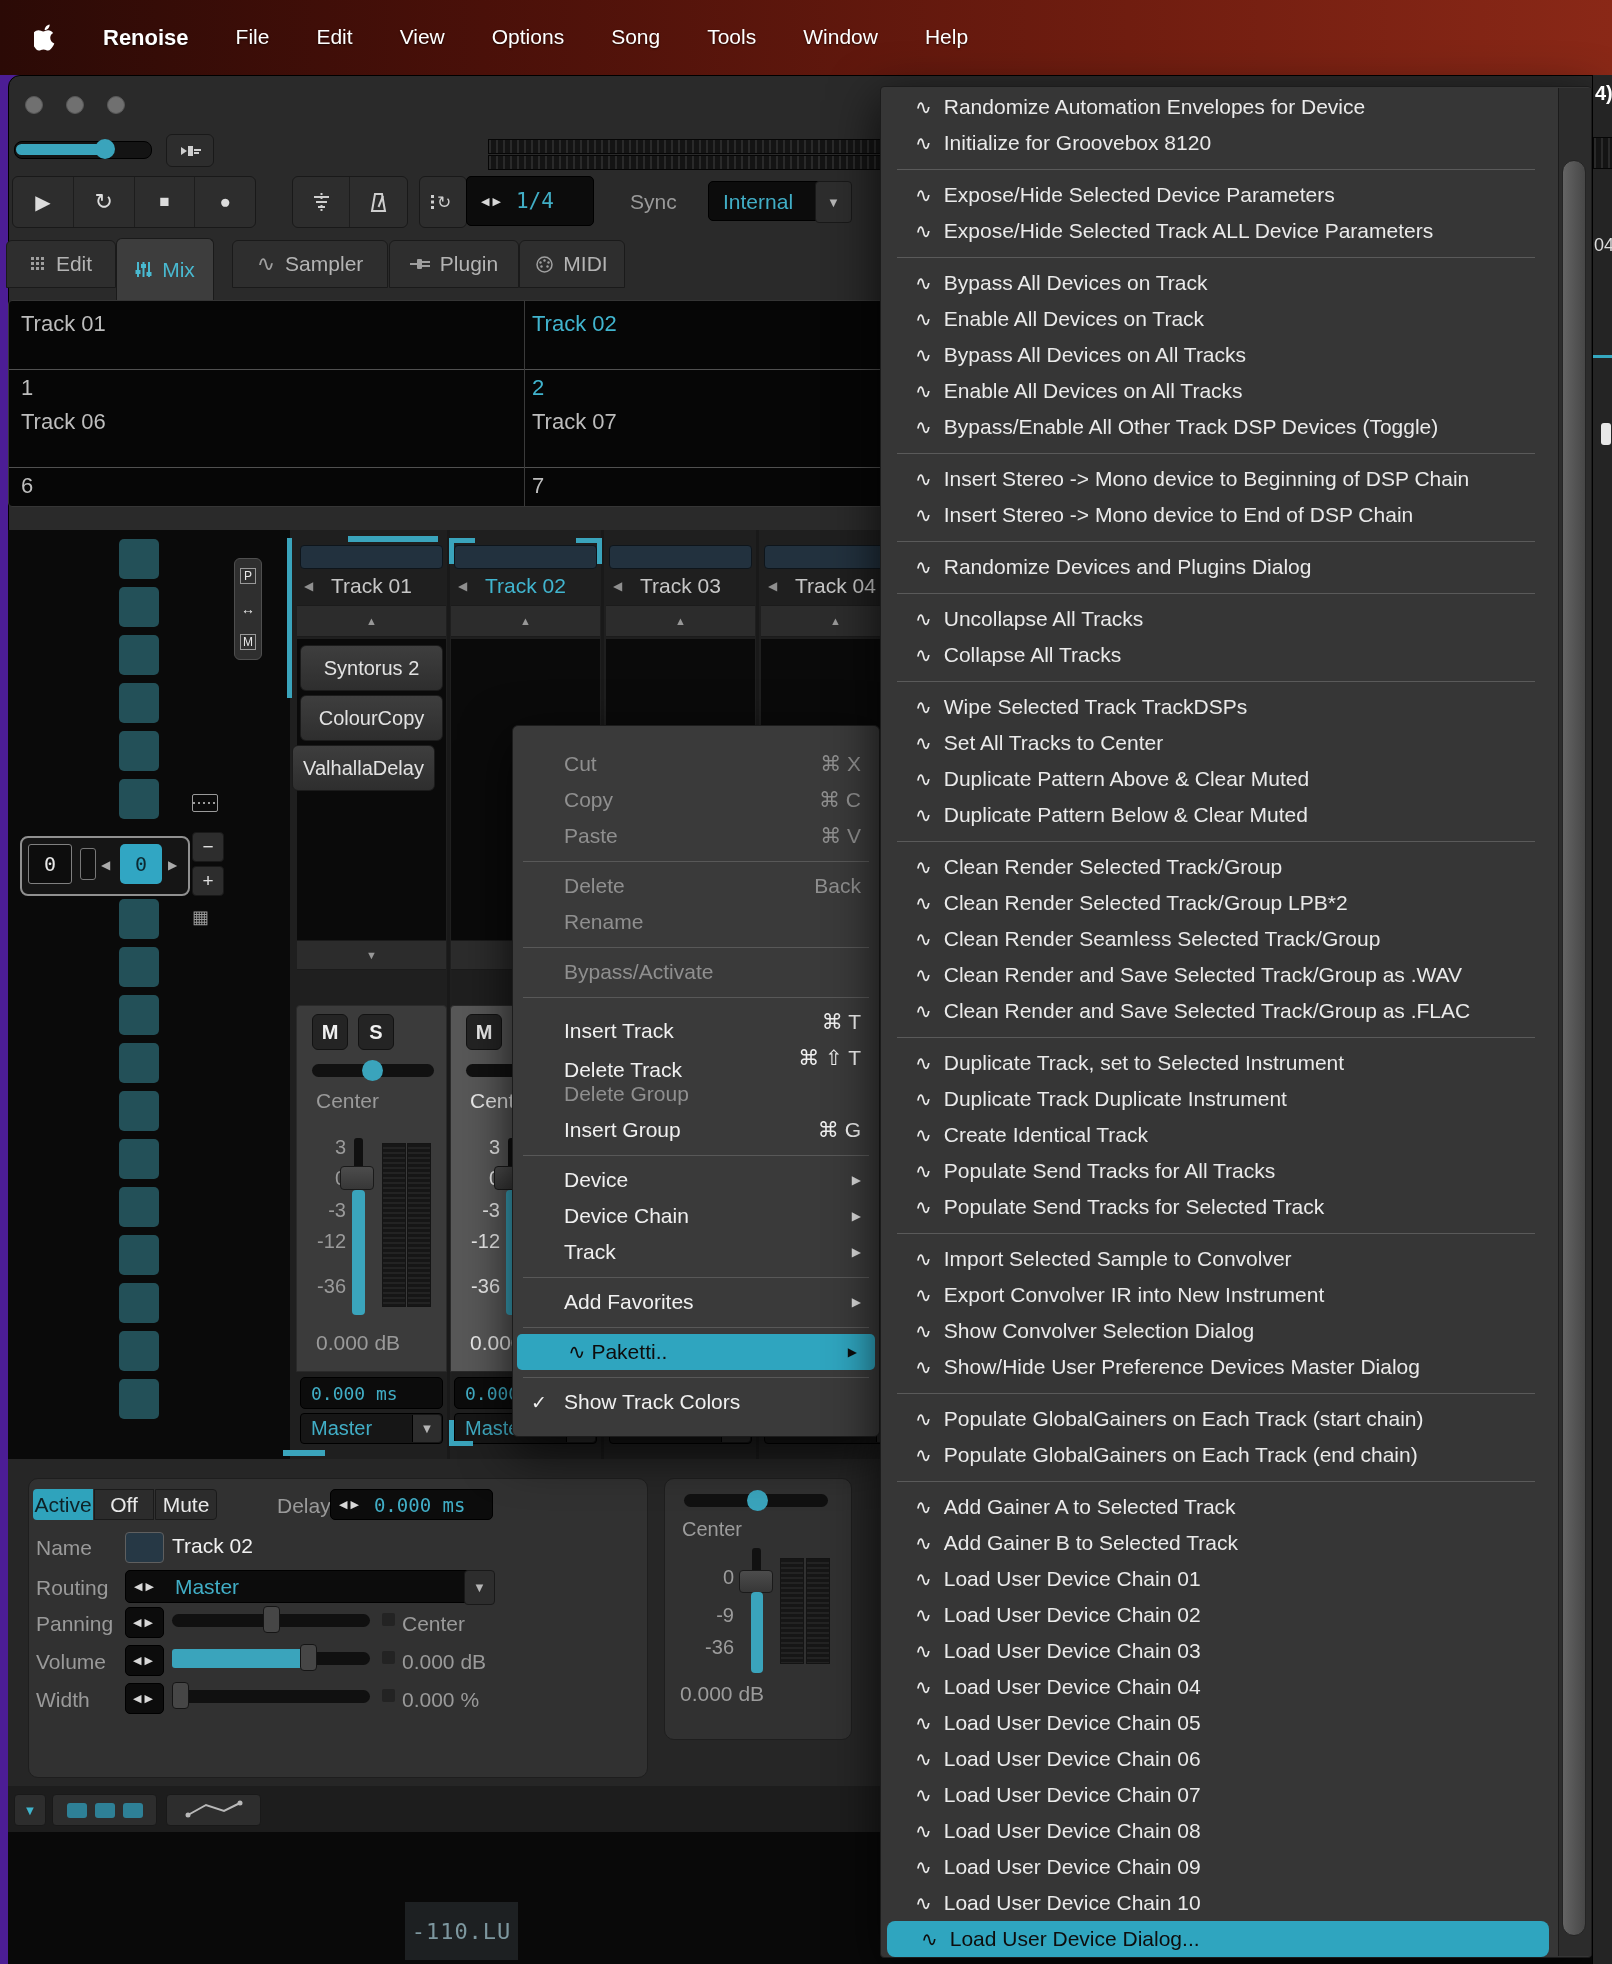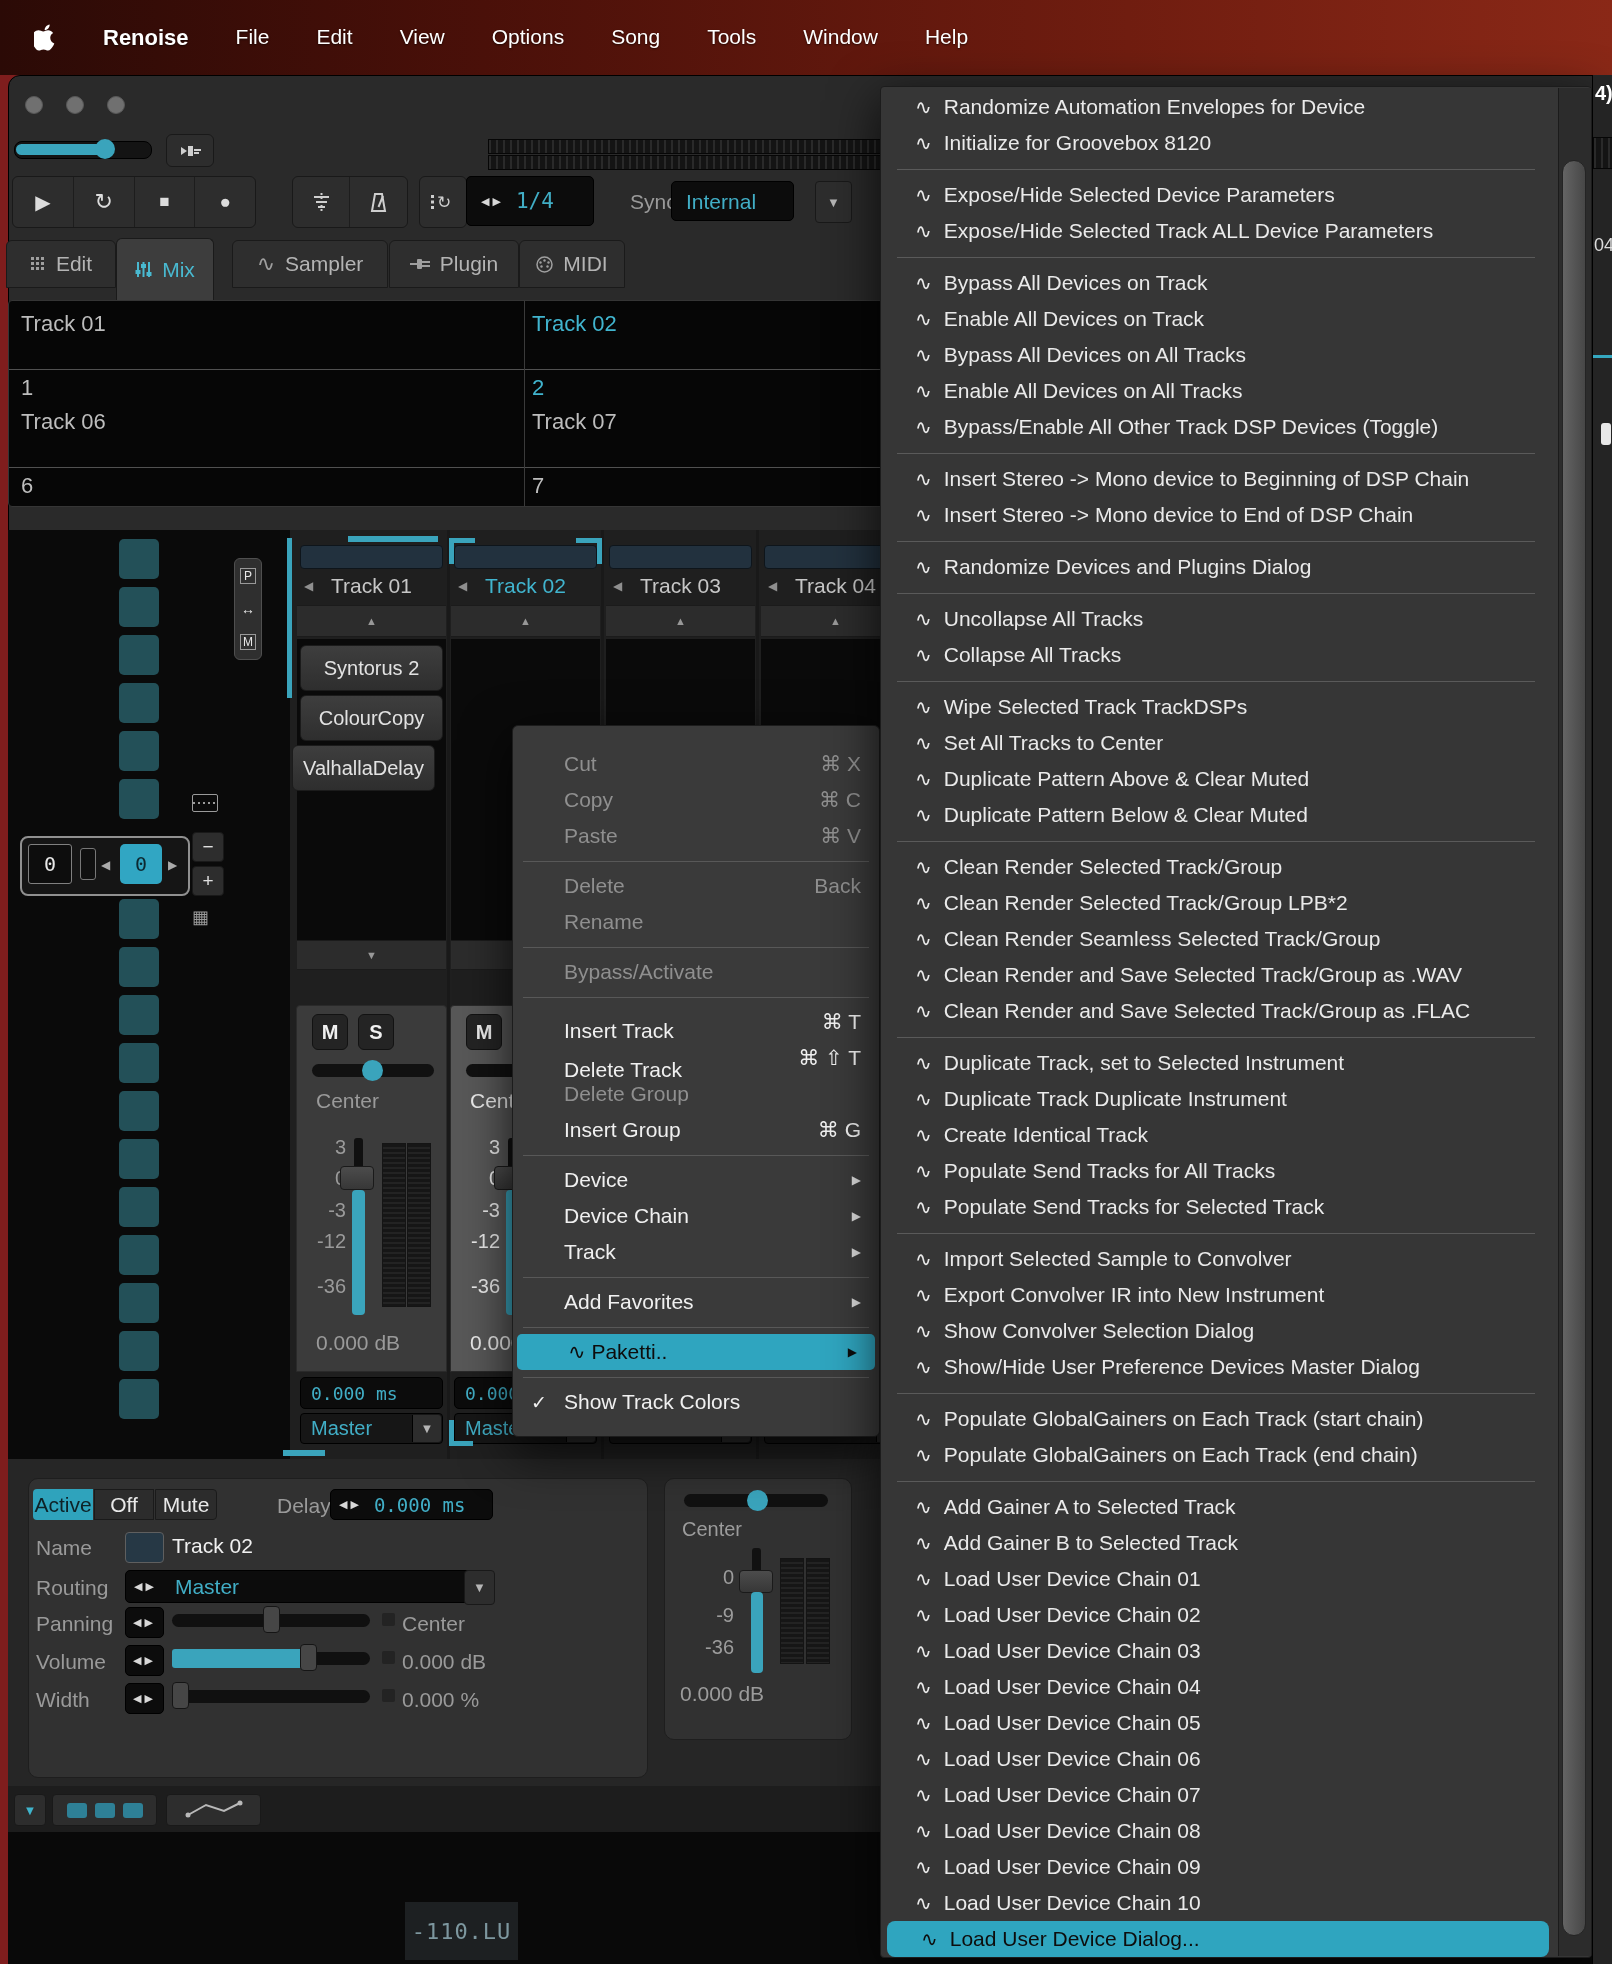--- a/index.html
+++ b/index.html
@@ -1,16 +1,16 @@
 <!DOCTYPE html>
 <html><head>
 <meta charset="utf-8">
 <style>
   html,body{margin:0;padding:0;background:#000;}
-  #app{position:relative;width:1612px;height:1964px;overflow:hidden;background:#7f1d1d;
+  #app{position:relative;width:1612px;height:1964px;overflow:hidden;background:#4c1d95;
        font-family:"Liberation Sans",sans-serif;-webkit-font-smoothing:antialiased;}
   .abs{position:absolute;}
   
   .menubar{left:0;top:0;width:1612px;height:75px;display:flex;align-items:center;
     background:linear-gradient(90deg,#2b0a06 0%,#4a1009 30%,#701d10 70%,#8a2817 100%);
     color:#fff;font-size:21px;gap:47px;padding-left:34px;box-sizing:border-box;}
   .mb-item{white-space:nowrap;text-shadow:0 1px 2px rgba(0,0,0,.6);}
   .mb-item.bold{font-weight:bold;font-size:22px;}
   
   .window{left:8px;top:75px;width:1596px;height:1889px;background:#2a2a2a;
@@ -165,21 +165,21 @@
           </g>
           <text x="6" y="16" font-size="17" fill="#cfcfcf">↻</text>
         </svg>
       </span>
   </div>
   <div class="abs blackfield" style="left:466px;top:176px;width:128px;height:50px;display:flex;align-items:center">
     <span class="arrows" style="margin-left:14px">◀▶</span>
     <span class="mono teal-text" style="font-size:21px;margin-left:12px">1/4</span>
   </div>
   <div class="abs gray-label" style="left:630px;top:190px">Sync</div>
-  <div class="abs blackfield" style="left:671px;top:181px;width:123px;height:40px;line-height:40px;padding-left:14px">
+  <div class="abs blackfield" style="left:708px;top:181px;width:123px;height:40px;line-height:40px;padding-left:14px">
     <span class="teal-text" style="font-size:21px">Internal</span>
   </div>
   <div class="abs varrow-btn" style="left:815px;top:181px;width:35px;height:40px">▼</div>
 
   <div id="tabs-row">
       <div class="tab" style="left: 6px; width: 110px;">
         <span class="ticon">
           <svg width="16" height="16">
             <path d="M1 1h3v3H1zM6 1h3v3H6zM11 1h3v3h-3zM1 6h3v3H1zM6 6h3v3H6zM11 6h3v3h-3zM1 11h3v3H1zM6 11h3v3H6zM11 11h3v3h-3z" fill="#9f9f9f"></path>
           </svg>

